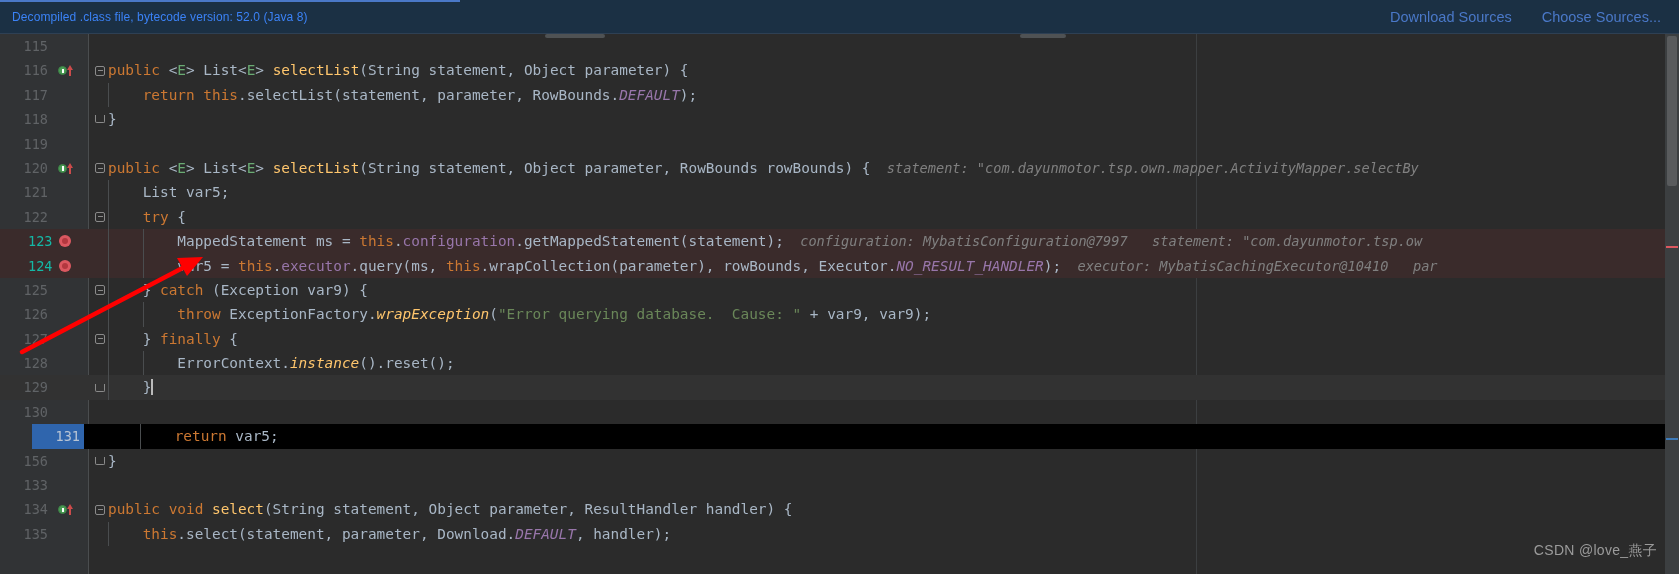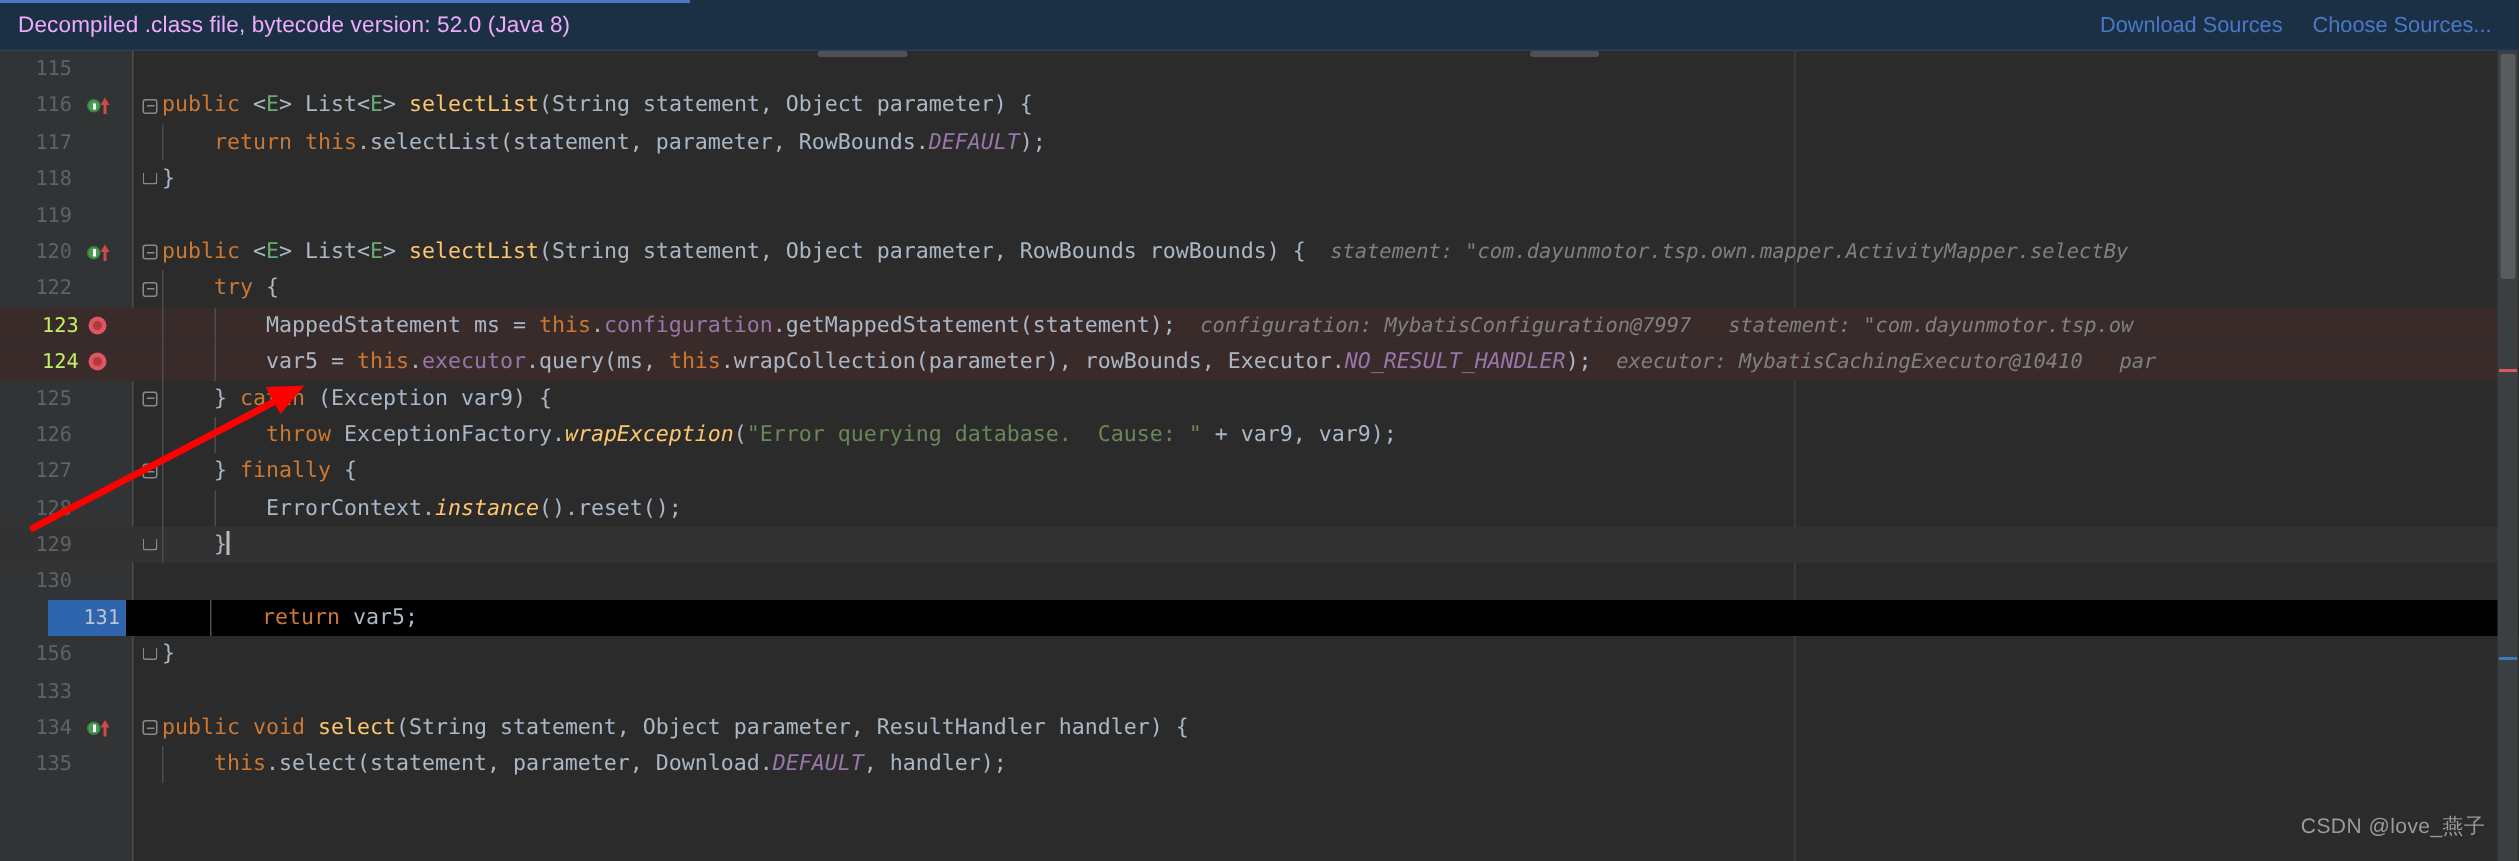--- a/index.html
+++ b/index.html
@@ -15,26 +15,26 @@
   .banner {
     position: absolute; top: 0; left: 0;
     width: 1679px; height: 34px;
     background: #1b3044;
     border-bottom: 1px solid #2e4054;
     display: flex; align-items: center;
     padding: 0 18px 0 12px;
   }
   .banner-msg {
     font-family: "Liberation Sans", sans-serif;
-    font-size: 15px; color: #f0abfc;
+    font-size: 12px; color: #3b82f6;
     letter-spacing: 0.1px;
     white-space: nowrap;
   }
   .banner-actions {
-    margin-left: auto; display: flex; align-items: center; gap: 20px;
+    margin-left: auto; display: flex; align-items: center; gap: 30px;
   }
   .banner-link {
     font-family: "Liberation Sans", sans-serif;
     font-size: 14.5px; color: #4a78c8;
     white-space: nowrap; cursor: pointer;
   }
   .banner-topline {
     position: absolute; top: 0; left: 0; width: 460px; height: 2px;
     background: #4a78c8;
   }
@@ -71,21 +71,21 @@
   .row.hl-cursor { background: #323232; }
 
   .ln {
     position: absolute; left: 0; top: 0;
     width: 52px; height: 24.4px; line-height: 24.4px;
     text-align: right;
     font-size: 13.5px; color: #606366;
     font-family: "DejaVu Sans Mono", monospace;
     padding-right: 4px;
   }
-  .row.hl-exec .ln { color: #bef264; padding-left: 28px; }
+  .row.hl-exec .ln { color: #14b8a6; padding-left: 28px; }
 
   
   .gicon {
     position: absolute; top: 0; height: 24.4px;
     display: flex; align-items: center; justify-content: center;
   }
   .g-override { left: 56px; width: 18px; }
   .g-fold     { left: 92px; width: 16px; }
 
   
@@ -278,20 +278,25 @@
               <span class="up"></span>
               <span class="upstem"></span>
             </span>
           </div>
           <div class="gicon g-fold">
             <span class="fold"></span>
           </div>
           <div class="code"><span class="kw">public </span><span class="plain">&lt;</span><span class="gen">E</span><span class="plain">&gt; List&lt;</span><span class="gen">E</span><span class="plain">&gt; </span><span class="mth">selectList</span><span class="plain">(String statement, Object parameter, RowBounds rowBounds) {</span><span class="hint">  statement: "com.dayunmotor.tsp.own.mapper.ActivityMapper.selectBy</span></div>
         </div>
         <div class="row">
+          <div class="ln">121</div>
+          <div class="iguide" style="left: 108px;"></div>
+          <div class="code"><span class="plain">    List var5;</span></div>
+        </div>
+        <div class="row">
           <div class="ln">122</div>
           <div class="gicon g-fold">
             <span class="fold"></span>
           </div>
           <div class="iguide" style="left: 108px;"></div>
           <div class="code"><span class="plain">    </span><span class="kw">try</span><span class="plain"> {</span></div>
         </div>
         <div class="row hl-exec">
           <div class="ln">123</div>
           <div class="gicon g-override">

